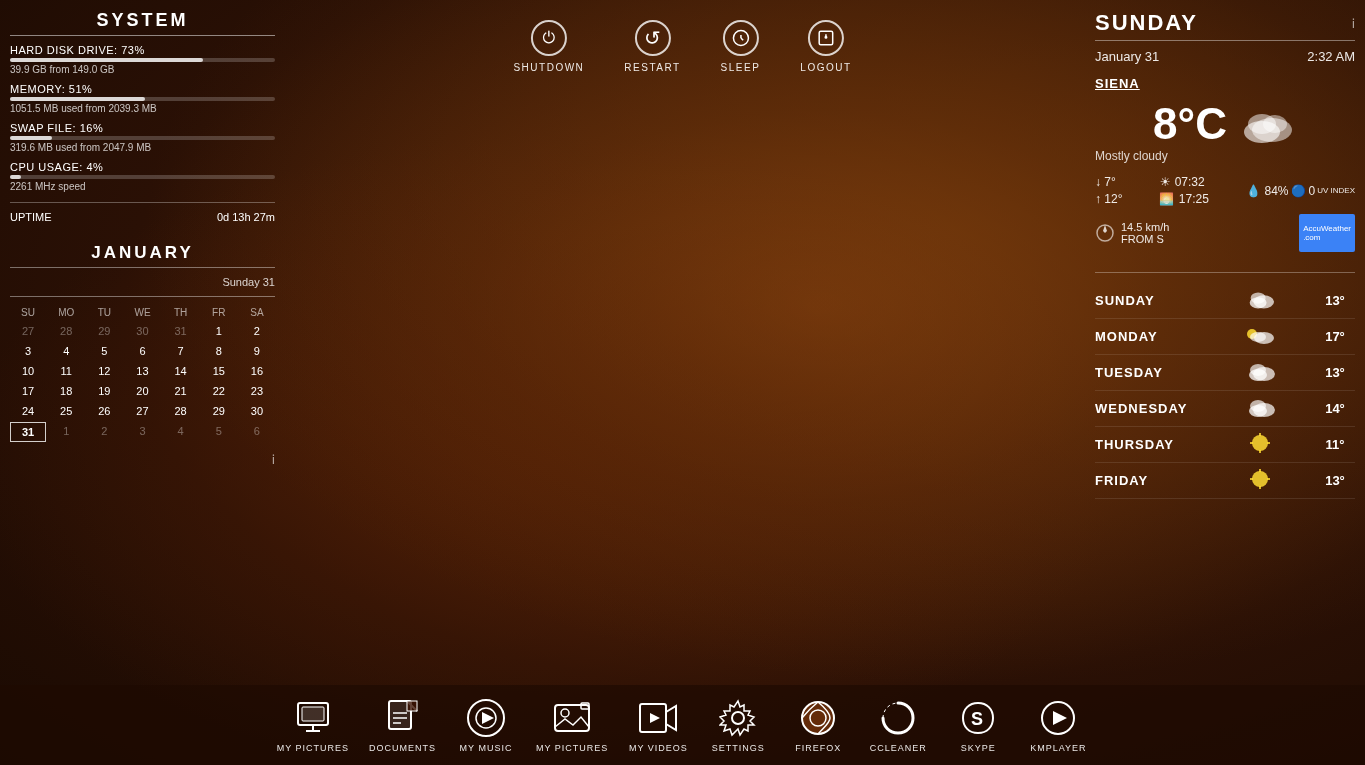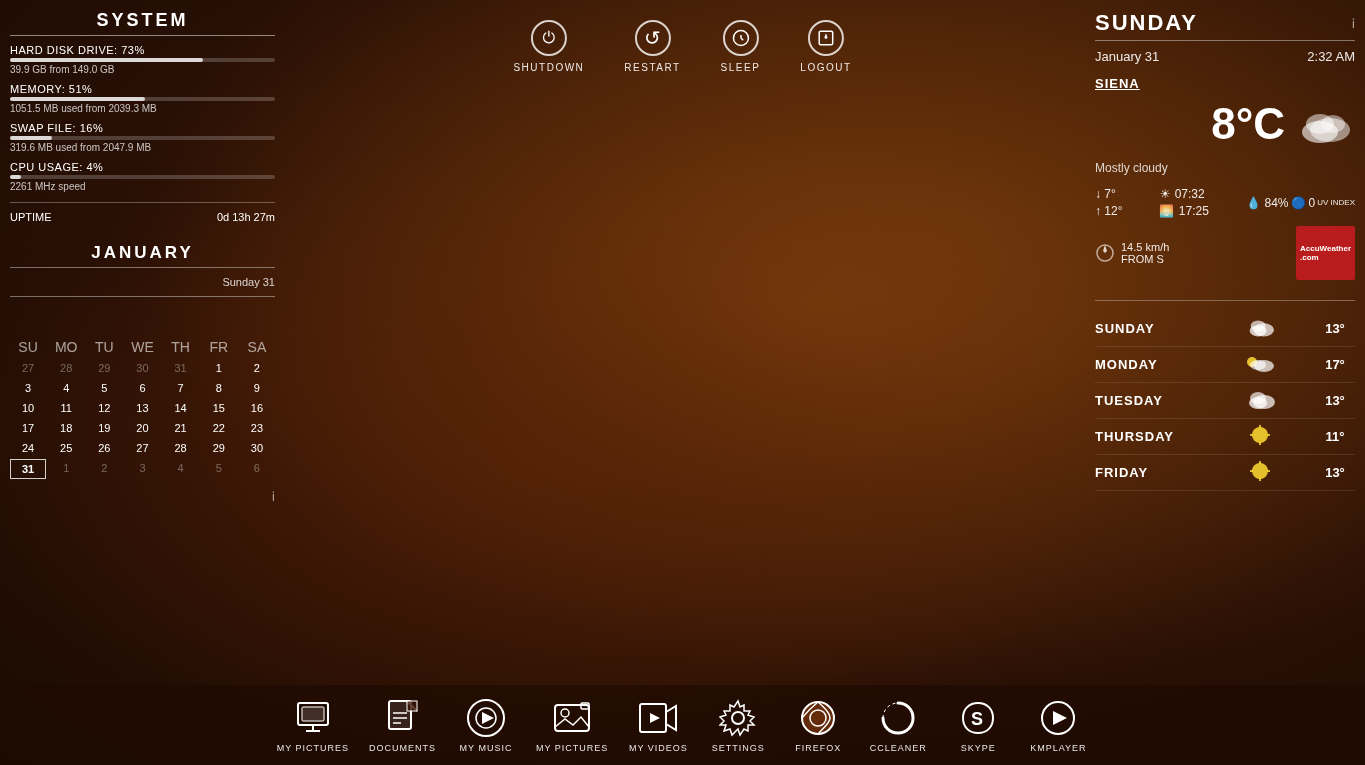--- a/index.html
+++ b/index.html
@@ -127,23 +127,22 @@
     .cal-grid {
       display: grid;
       grid-template-columns: repeat(7, 1fr);
       text-align: center;
       font-size: 11px;
       gap: 2px;
     }
 
     .cal-header-cell {
       color: rgba(255,255,255,0.6);
-      font-size: 14px;
+      font-size: 10px;
       padding: 2px 0;
-      margin-top: 32px;
     }
 
     .cal-cell {
       padding: 3px 0;
       font-size: 11px;
       color: #fff;
     }
 
     .cal-cell.other-month {
       color: rgba(255,255,255,0.35);
@@ -242,44 +241,44 @@
     .weather-location {
       font-size: 13px;
       font-weight: bold;
       letter-spacing: 1px;
       margin-bottom: 8px;
       text-decoration: underline;
     }
 
     .weather-temp-row {
       display: flex;
-      justify-content: flex-end;
-      align-items: center;
-      margin-bottom: 12px;
+      justify-content: center;
+      align-items: center;
+      margin-bottom: 0;
     }
 
     .weather-temp {
       font-size: 44px;
       font-weight: bold;
     }
 
     .weather-desc {
       font-size: 12px;
       color: rgba(255,255,255,0.8);
       margin-bottom: 12px;
     }
 
     .accuweather-badge {
       display: inline-block;
-      background: #b91c1c;
+      background: #3b82f6;
       color: #fff;
       font-size: 8px;
-      padding: 18px 4px;
+      padding: 10px 4px;
       border-radius: 2px;
-      font-weight: bold;
+      font-weight: normal;
     }
 
     .forecast-divider {
       height: 1px;
       background: rgba(255,255,255,0.3);
       margin: 10px 0;
     }
 
     .forecast-row {
       display: flex;
@@ -594,20 +593,31 @@
       <div class="forecast-icon">
         <svg width="32" height="22" viewBox="0 0 32 22">
             <ellipse cx="20" cy="14" rx="11" ry="7" fill="rgba(255,255,255,0.7)"></ellipse>
             <ellipse cx="14" cy="15" rx="9" ry="6" fill="rgba(255,255,255,0.75)"></ellipse>
             <ellipse cx="14" cy="10" rx="8" ry="6" fill="rgba(255,255,255,0.65)"></ellipse>
           </svg>
       </div>
       <div class="forecast-temp">13°</div>
     </div>
 
+    <div class="forecast-row">
+      <div class="forecast-day">WEDNESDAY</div>
+      <div class="forecast-icon">
+        <svg width="32" height="22" viewBox="0 0 32 22">
+            <ellipse cx="20" cy="14" rx="11" ry="7" fill="rgba(255,255,255,0.7)"></ellipse>
+            <ellipse cx="14" cy="15" rx="9" ry="6" fill="rgba(255,255,255,0.75)"></ellipse>
+            <ellipse cx="14" cy="10" rx="8" ry="6" fill="rgba(255,255,255,0.65)"></ellipse>
+          </svg>
+      </div>
+      <div class="forecast-temp">14°</div>
+    </div>
 
     <div class="forecast-row">
       <div class="forecast-day">THURSDAY</div>
       <div class="forecast-icon">
         <svg width="32" height="22" viewBox="0 0 32 22">
           <circle cx="16" cy="11" r="8" fill="rgba(255,220,50,0.85)"></circle>
           <line x1="16" y1="1" x2="16" y2="4" stroke="rgba(255,220,50,0.8)" stroke-width="2"></line>
           <line x1="16" y1="18" x2="16" y2="21" stroke="rgba(255,220,50,0.8)" stroke-width="2"></line>
           <line x1="6" y1="11" x2="9" y2="11" stroke="rgba(255,220,50,0.8)" stroke-width="2"></line>
           <line x1="23" y1="11" x2="26" y2="11" stroke="rgba(255,220,50,0.8)" stroke-width="2"></line>

